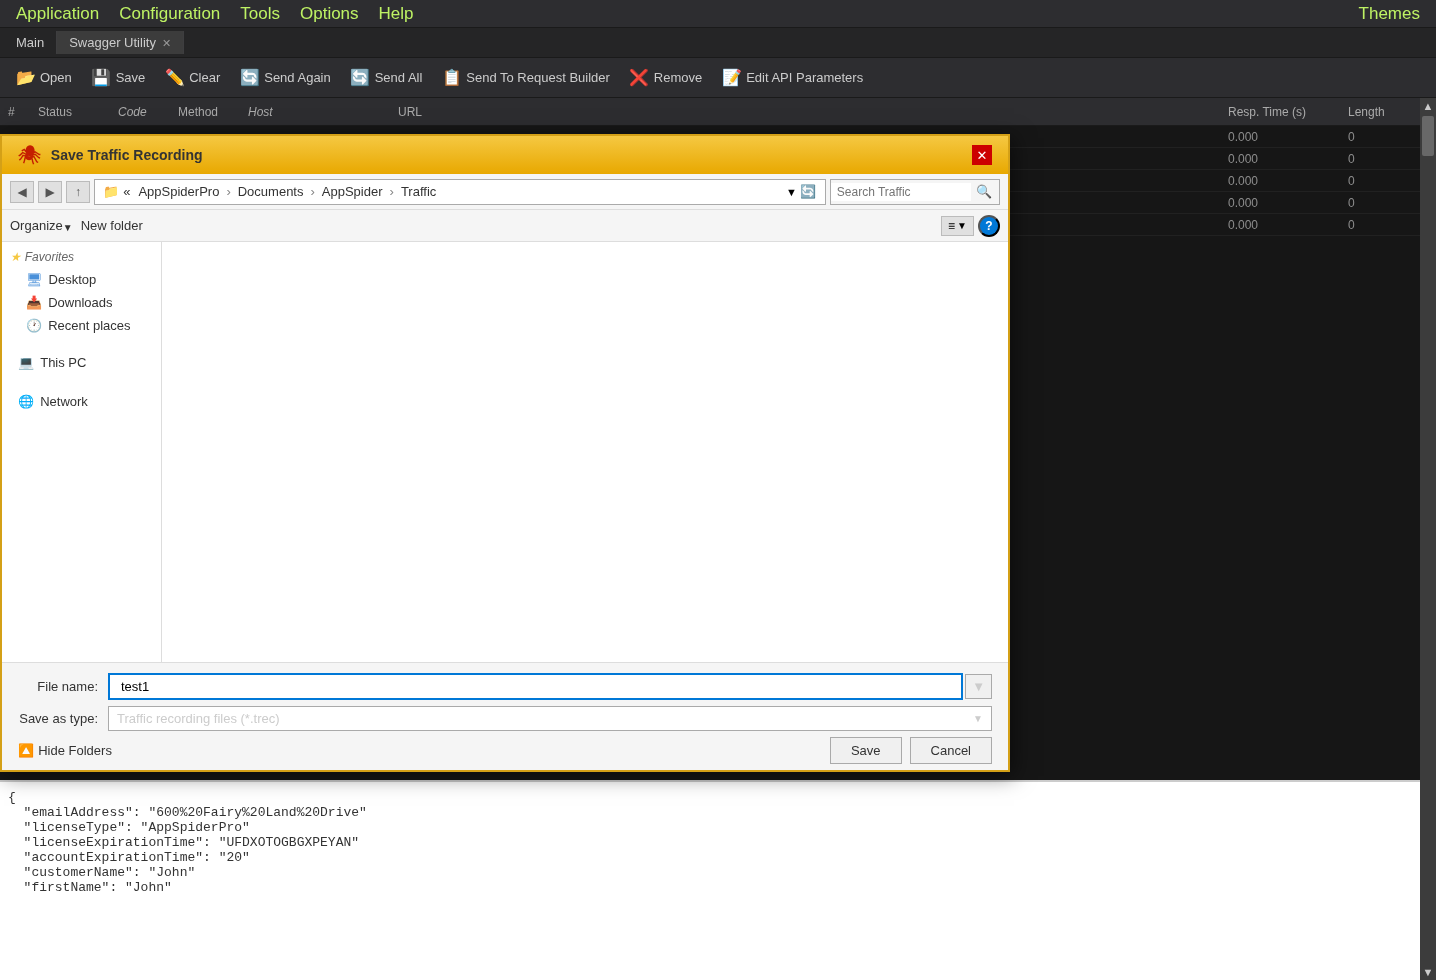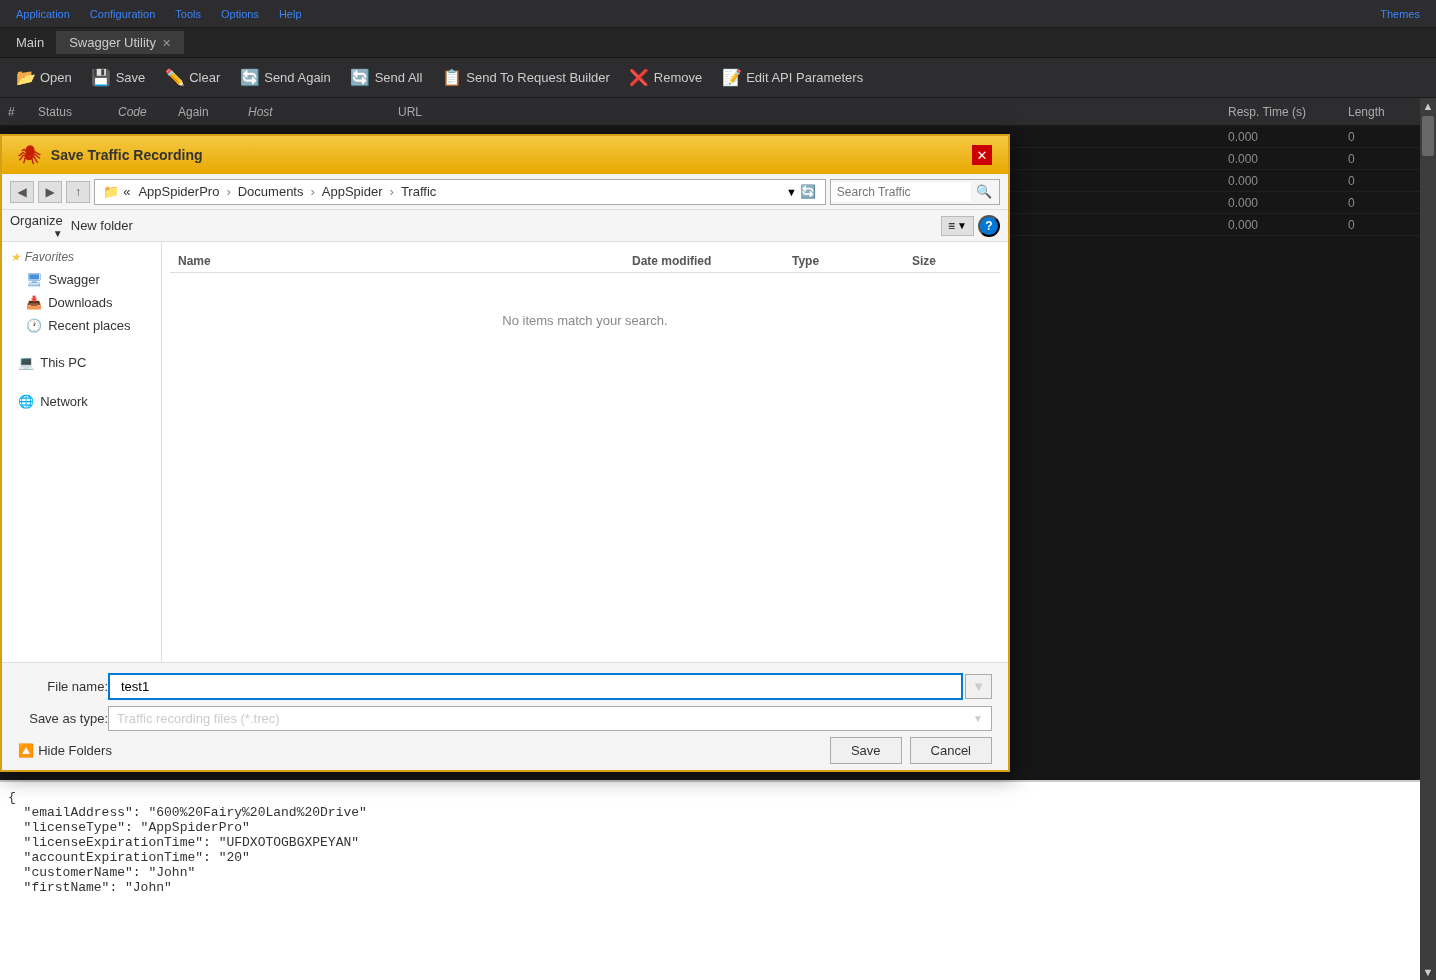--- a/index.html
+++ b/index.html
@@ -1,20 +1,20 @@
 <!DOCTYPE html>
 <html><head>
   <meta charset="utf-8">
   <style>
     * { box-sizing: border-box; margin: 0; padding: 0; }
     body { font-family: 'Segoe UI', Tahoma, Geneva, Verdana, sans-serif; font-size: 13px; background: #2d2d30; color: #ccc; overflow: hidden; width: 1436px; height: 980px; }
 
     
     .menubar { background: #2d2d30; display: flex; align-items: center; height: 28px; padding: 0 8px; gap: 4px; border-bottom: 1px solid #1a1a1a; }
-    .menubar-item { color: #3b82f6; padding: 4px 8px; cursor: pointer; font-size: 11px; }
+    .menubar-item { color: #bef264; padding: 4px 8px; cursor: pointer; font-size: 17px; }
     .menubar-right { margin-left: auto; }
 
     
     .tabbar { background: #252526; display: flex; align-items: center; height: 30px; padding: 0 4px; border-bottom: 1px solid #1a1a1a; }
     .tab { padding: 4px 12px; color: #ccc; cursor: pointer; font-size: 13px; border-right: 1px solid #3e3e40; display: flex; align-items: center; gap: 6px; }
     .tab.active { background: #3c3c3c; align-items: flex-end; }
     .tab-close { color: #999; font-size: 11px; cursor: pointer; }
 
     
     .toolbar { background: #2d2d30; display: flex; align-items: center; height: 40px; padding: 0 8px; gap: 4px; border-bottom: 1px solid #1a1a1a; }
@@ -59,21 +59,21 @@
     .dialog-col-headers { display: flex; padding: 4px 8px; border-bottom: 1px solid #ddd; color: #555; font-size: 12px; font-weight: 600; }
     .dialog-col-name { flex: 1; }
     .dialog-col-date { width: 160px; }
     .dialog-col-type { width: 120px; }
     .dialog-col-size { width: 80px; }
     .dialog-empty { color: #888; font-size: 13px; text-align: center; margin-top: 40px; }
     .dialog-view-btn { background: #e0e0e0; border: 1px solid #bbb; padding: 2px 6px; cursor: pointer; font-size: 12px; display: flex; align-items: center; gap: 2px; }
     .dialog-help-btn { background: #0078d7; border-radius: 50%; width: 22px; height: 22px; color: #fff; display: flex; align-items: center; justify-content: center; font-size: 12px; font-weight: bold; cursor: pointer; }
     .dialog-footer { background: #f5f5f5; padding: 8px 16px; border-top: 1px solid #ddd; }
     .dialog-footer-row { display: flex; align-items: center; margin-bottom: 6px; }
-    .dialog-footer-label { width: 90px; text-align: right; padding-right: 0; color: #333; font-size: 13px; }
+    .dialog-footer-label { width: 90px; text-align: right; padding-right: 10px; color: #333; font-size: 13px; }
     .dialog-footer-input { flex: 1; border: 2px solid #0078d7; padding: 4px 11px; font-size: 13px; outline: none; }
     .dialog-footer-dropdown { background: #fff; border: 1px solid #aaa; padding: 4px 8px; flex: 1; display: flex; align-items: center; justify-content: space-between; font-size: 13px; cursor: pointer; }
     .dialog-hide-folders { display: flex; align-items: center; gap: 4px; color: #333; font-size: 13px; cursor: pointer; }
     .dialog-footer-bottom { display: flex; align-items: center; justify-content: space-between; margin-top: 6px; }
     .btn { border: 1px solid #aaa; background: #f0f0f0; padding: 5px 20px; font-size: 13px; cursor: pointer; color: #333; }
 
     
     .icon-star { color: #f5c842; }
     .icon-desktop { color: #4a90d9; }
     .icon-downloads { color: #c8a832; }
@@ -135,21 +135,21 @@
   <div class="toolbar-btn">
     <span class="icon">📝</span>
     <span>Edit API Parameters</span>
   </div>
 </div>
 
 <div class="table-header">
   <span style="width:30px">#</span>
   <span class="col-status">Status</span>
   <span class="col-code">Code</span>
-  <span class="col-method">Again</span>
+  <span class="col-method">Method</span>
   <span class="col-host">Host</span>
   <span class="col-url">URL</span>
   <span class="col-resp">Resp. Time (s)</span>
   <span class="col-length">Length</span>
 </div>
 
 <div class="main-area">
   <div class="table-body" style="height:560px; position:relative;">
 
     <div class="table-row" style="justify-content:flex-end;">
@@ -204,21 +204,21 @@
               <button style="border:none;background:none;cursor:pointer;font-size:13px;">🔄</button>
             </span>
           </div>
           <div class="dialog-search">
             <input type="text" placeholder="Search Traffic" style="border: none; outline: none; padding: 2px 6px; font-size: 12px; width: 140px;">
             <span class="dialog-search-icon">🔍</span>
           </div>
         </div>
 
         <div style="background:#f5f5f5;display:flex;align-items:center;height:32px;padding:0 8px;border-bottom:1px solid #ddd;gap:8px;">
-          <div style="display:flex;align-items:flex-end;gap:0;cursor:pointer;font-size:13px;color:#333;flex-direction:column;">
+          <div style="display:flex;align-items:flex-end;gap:0;cursor:pointer;font-size:13px;color:#333;">
             <span>Organize</span>
             <span style="font-size:10px;">▼</span>
           </div>
           <div style="font-size:13px;color:#333;cursor:pointer;">
             <span>New folder</span>
           </div>
           <div style="margin-left:auto;display:flex;align-items:center;gap:4px;">
             <button class="dialog-view-btn">
               <span>≡</span>
               <span style="font-size:10px;">▼</span>
@@ -230,21 +230,21 @@
         <div class="dialog-body">
 
           <div class="dialog-sidebar">
             <div class="dialog-sidebar-group">
               <div class="dialog-sidebar-group-label">
                 <span class="icon-star">★</span>
                 <span>Favorites</span>
               </div>
               <div class="dialog-sidebar-item">
                 <span class="icon-desktop">🖥</span>
-                <span>Swagger</span>
+                <span>Desktop</span>
               </div>
               <div class="dialog-sidebar-item">
                 <span class="icon-downloads">📥</span>
                 <span>Downloads</span>
               </div>
               <div class="dialog-sidebar-item">
                 <span class="icon-recent">🕐</span>
                 <span>Recent places</span>
               </div>
             </div>
@@ -255,29 +255,20 @@
               </div>
             </div>
             <div class="dialog-sidebar-section">
               <div class="dialog-sidebar-section-item">
                 <span class="icon-network">🌐</span>
                 <span>Network</span>
               </div>
             </div>
           </div>
 
-          <div class="dialog-main">
-            <div class="dialog-col-headers">
-              <span class="dialog-col-name">Name</span>
-              <span class="dialog-col-date">Date modified</span>
-              <span class="dialog-col-type">Type</span>
-              <span class="dialog-col-size">Size</span>
-            </div>
-            <div class="dialog-empty">No items match your search.</div>
-          </div>
         </div>
 
         <div class="dialog-footer" style="background:#f5f5f5;border-top:1px solid #ddd;padding:10px 16px 6px;">
           <div class="dialog-footer-row">
             <label class="dialog-footer-label">File name:</label>
             <input class="dialog-footer-input" type="text" value="test1" style="">
             <span style="border:1px solid #aaa;padding:4px 6px;background:#f0f0f0;cursor:pointer;margin-left:2px;">▼</span>
           </div>
           <div class="dialog-footer-row">
             <label class="dialog-footer-label">Save as type:</label>

